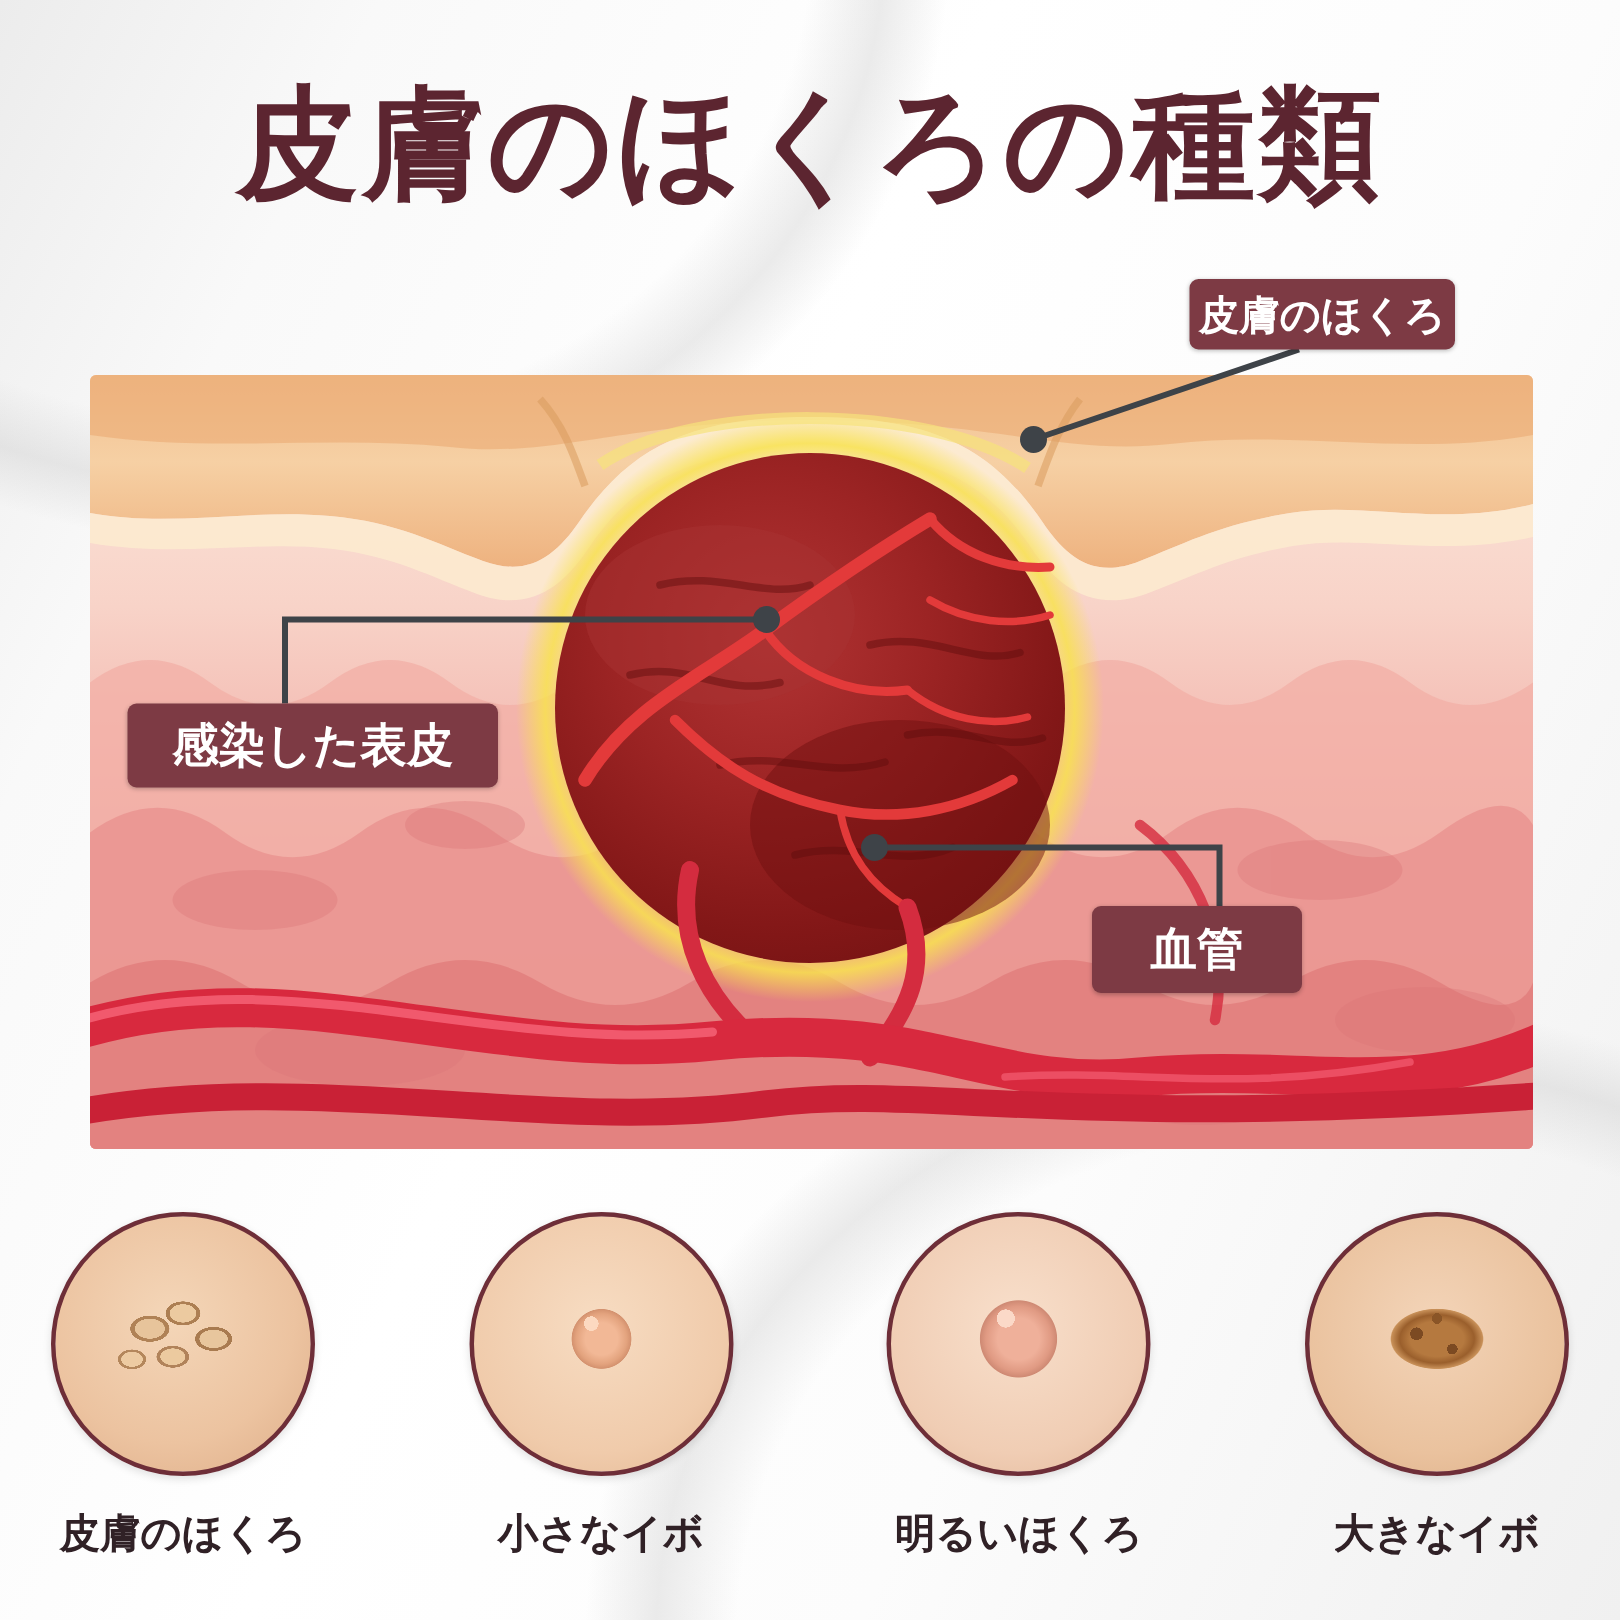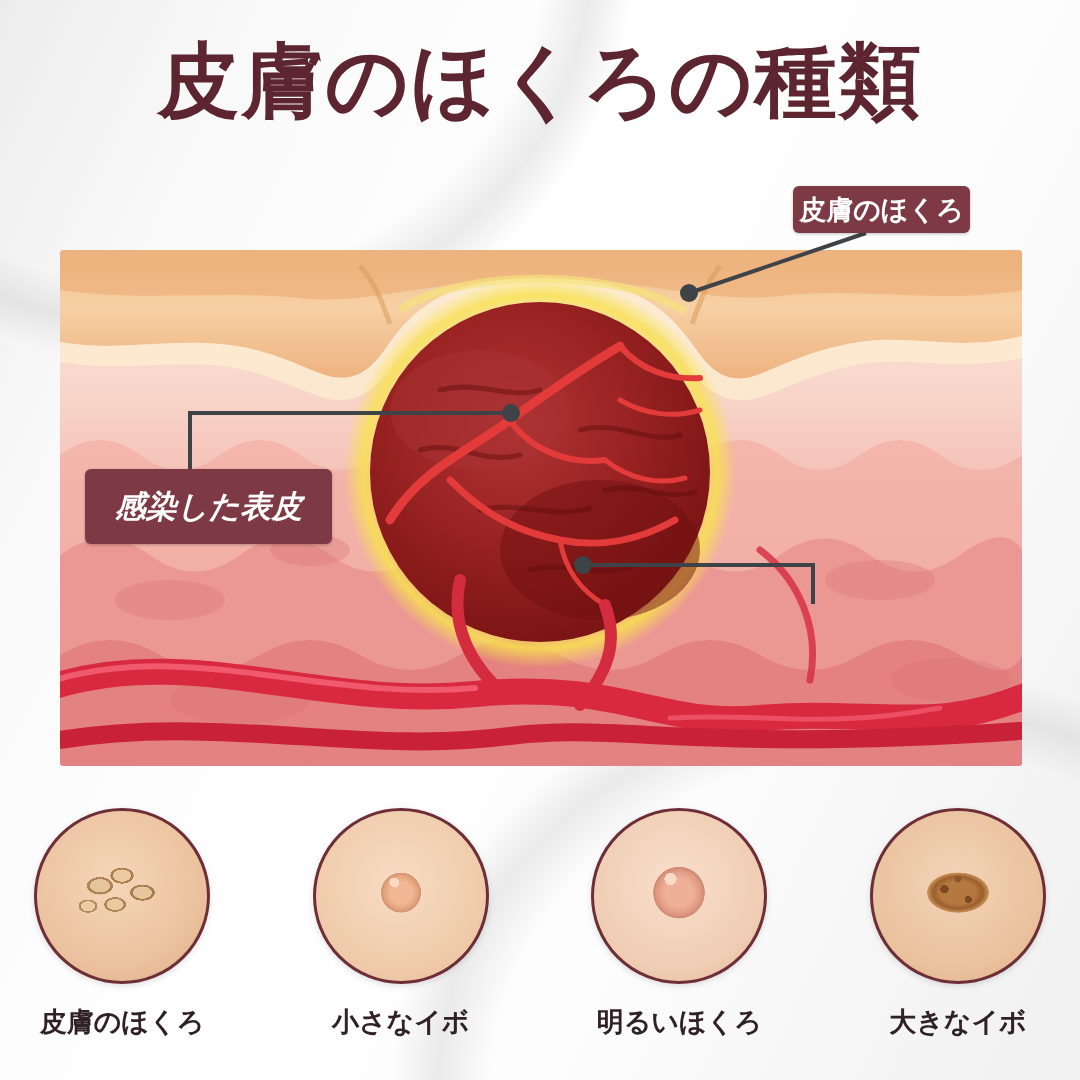--- a/index.html
+++ b/index.html
@@ -15,40 +15,40 @@
   .bg-sweep{position:absolute;border-radius:50%;pointer-events:none;z-index:0;}
   .bg-sweep-tl{
     top:-560px;left:-420px;width:1100px;height:950px;transform:rotate(20deg);
     background:radial-gradient(closest-side,rgba(0,0,0,0) 76%,rgba(190,190,190,0.30) 85%,rgba(0,0,0,0) 93%);
   }
   .bg-sweep-br{
     bottom:-560px;right:-460px;width:1200px;height:1000px;transform:rotate(18deg);
     background:radial-gradient(closest-side,rgba(0,0,0,0) 76%,rgba(185,185,185,0.28) 85%,rgba(0,0,0,0) 93%);
   }
   .title{
-    position:absolute;top:30px;left:0;right:0;margin:0;
+    position:absolute;top:30px;left:0;right:0;margin:16px;
     text-align:center;font-size:82px;line-height:1.25;font-weight:900;
     letter-spacing:2px;color:var(--title,#5c2530);z-index:1;
   }
   .illustration{
     position:absolute;left:60px;top:250px;width:962px;height:516px;
     border-radius:4px;overflow:hidden;z-index:1;
   }
   .illustration svg{display:block;width:100%;height:100%;}
   .connectors{
     position:absolute;left:0;top:0;width:1080px;height:1080px;
     z-index:2;pointer-events:none;
   }
   .badge{
     position:absolute;display:flex;align-items:center;justify-content:center;
     background:var(--accent,#7d3a44);color:#ffffff;font-weight:700;
     border-radius:6px;z-index:3;box-shadow:0 1px 3px rgba(0,0,0,0.25);
   }
   .badge-mole{left:793px;top:186px;width:177px;height:47px;font-size:27px;}
-  .badge-epi{left:85px;top:469px;width:247px;height:75px;font-size:31px;font-style:italic;}
+  .badge-epi{left:85px;top:469px;width:247px;height:56px;font-size:31px;}
   .badge-vessel{left:728px;top:604px;width:140px;height:58px;font-size:31px;}
   .gallery{
     position:absolute;left:0;top:808px;width:1080px;box-sizing:border-box;
     display:flex;justify-content:space-between;padding:0 34px;z-index:1;
   }
   .gallery-item{display:flex;flex-direction:column;align-items:center;}
   .photo{
     width:170px;height:170px;border-radius:50%;
     border:3px solid var(--circle_border,#6e2e38);
     box-shadow:0 2px 6px rgba(0,0,0,0.12);
@@ -194,20 +194,23 @@
       <circle cx="583" cy="565" r="9"></circle>
     </g>
   </svg>
 
   <div class="badge badge-mole">
     <span>皮膚のほくろ</span>
   </div>
   <div class="badge badge-epi">
     <span>感染した表皮</span>
   </div>
+  <div class="badge badge-vessel">
+    <span>血管</span>
+  </div>
 
   <div class="gallery">
     <div class="gallery-item">
       <div class="photo c1"></div>
       <div class="gallery-label">皮膚のほくろ</div>
     </div>
     <div class="gallery-item">
       <div class="photo c4"></div>
       <div class="gallery-label">小さなイボ</div>
     </div>

